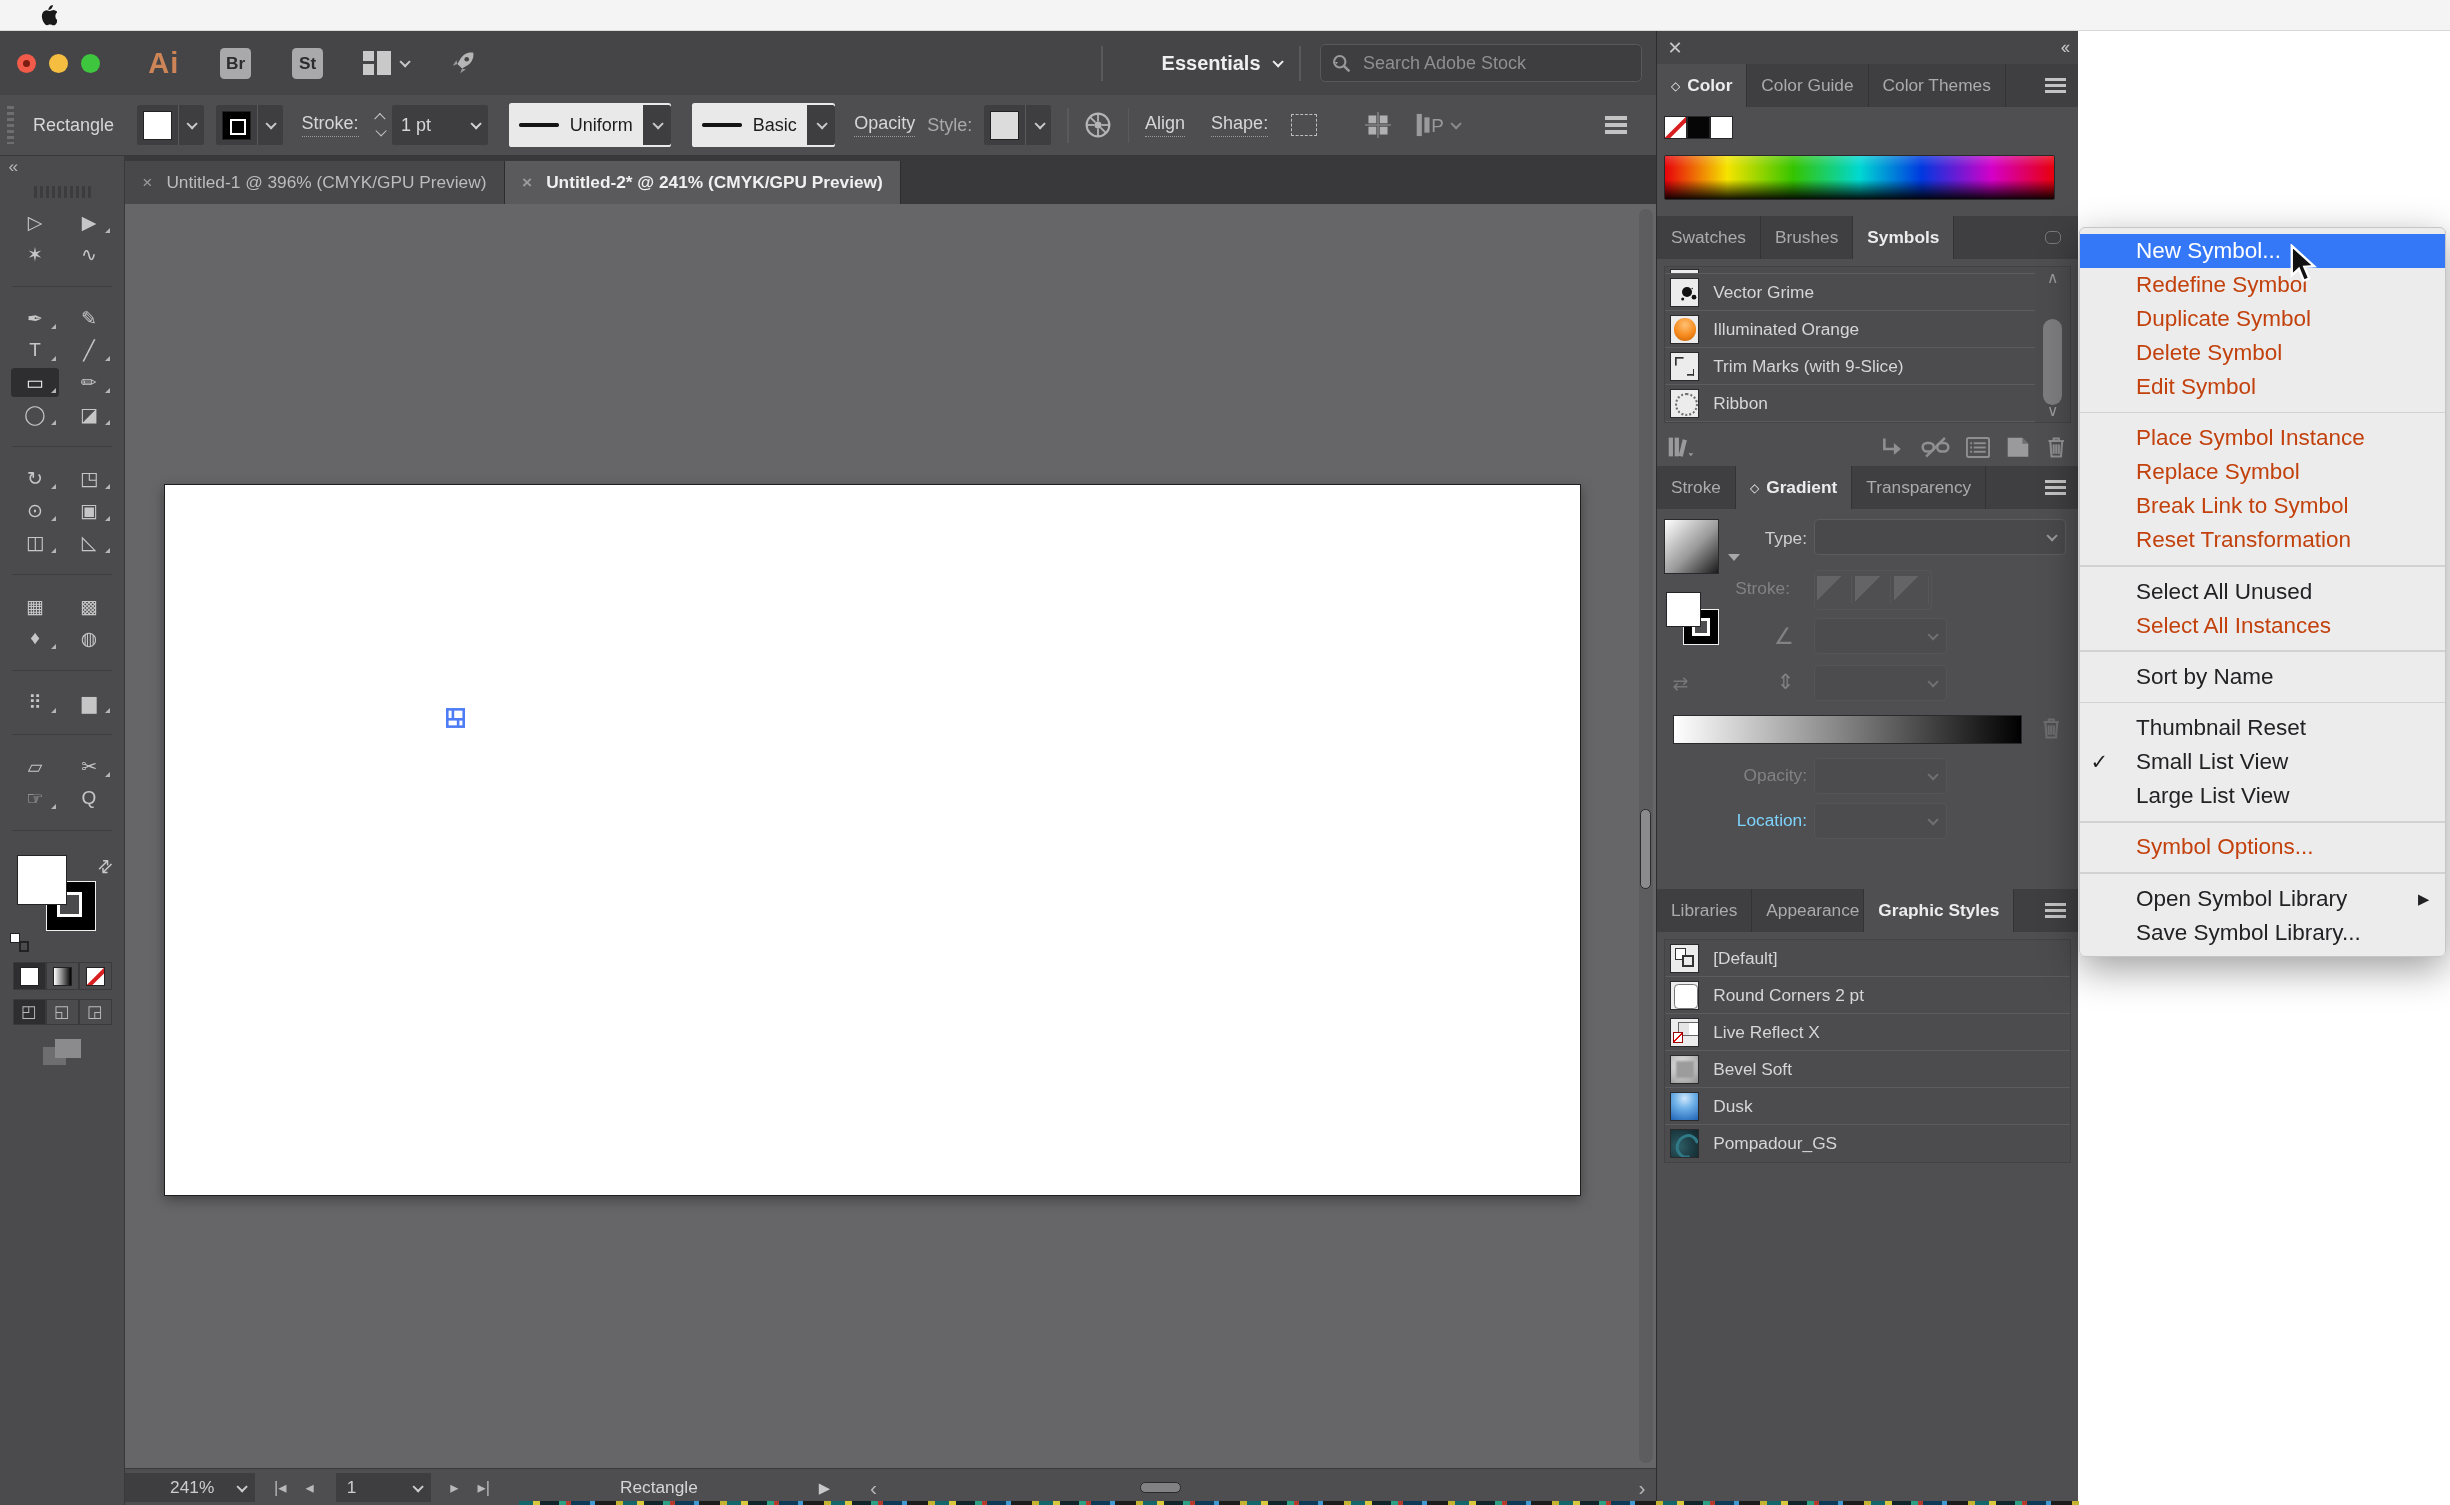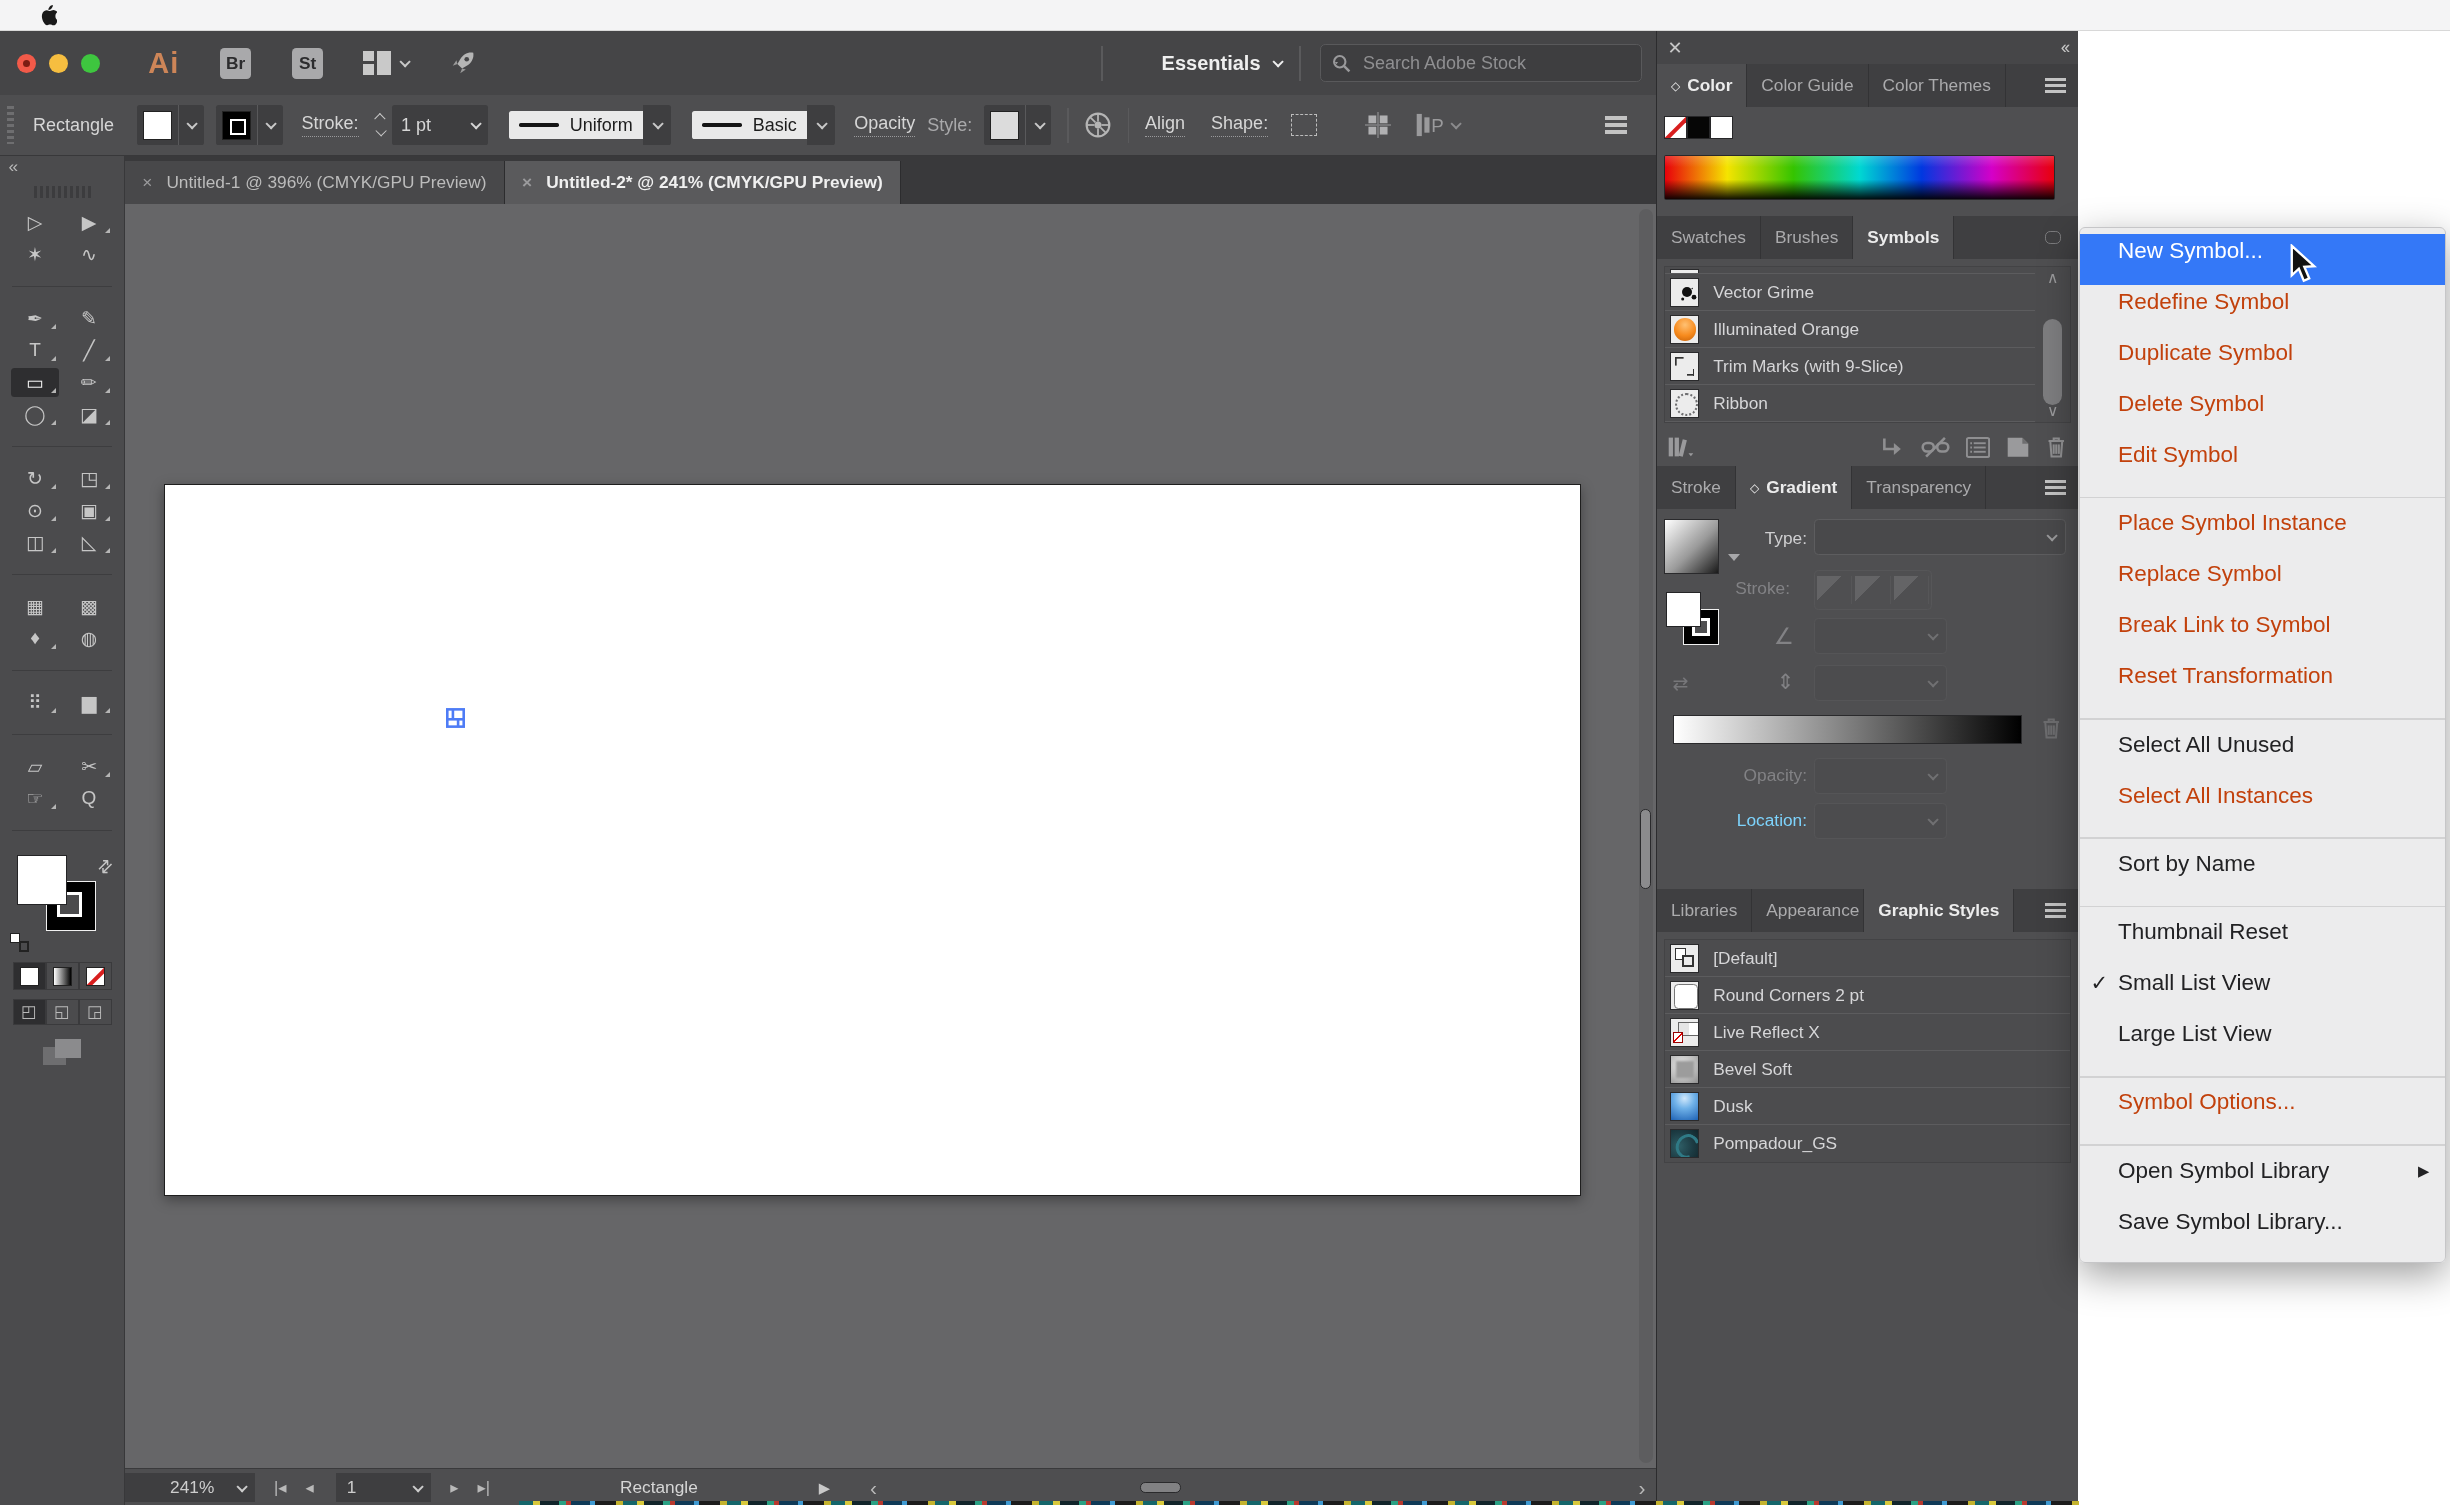--- a/index.html
+++ b/index.html
@@ -49,21 +49,21 @@
   .swatch-combo .sw{width:29px;height:29px;margin:0 6px;border:0.9px solid #222;}
   .sw.fill-white{background:#fff;}
   .sw.stroke-black{background:#000;position:relative;}
   .sw.stroke-black::after{content:"";position:absolute;left:7.8px;top:7.8px;width:12px;height:12px;border:2.6px solid #fff;background:#000;}
   .sw.style-grey{background:#dcdcdc;}
   .combo-chev{width:26px;height:40px;display:flex;align-items:center;justify-content:center;border-left:0.9px solid #59595b;color:#c9c9c9;}
   .stepper{display:flex;flex-direction:column;gap:5.2px;margin-left:17.3px;color:#c9c9c9;}
   .stepper .chev{border-width:1.7px;}
   .field{height:40px;background:#3e3e40;border-radius:2.6px;display:flex;align-items:center;padding:0 8.6px;margin-left:8.6px;}
   .field .val{min-width:55px;}
-  .light-combo{height:28px;background:#e9e9e9;border-radius:2.6px;display:flex;align-items:center;margin-left:21px;color:#1d1d1d;}
+  .light-combo{height:44px;background:#e9e9e9;border-radius:2.6px;display:flex;align-items:center;margin-left:21px;color:#1d1d1d;}
   .light-combo .linegl{width:40px;height:3.5px;background:#151515;margin:0 10.4px;border-radius:1.7px;}
   .light-combo .cc{width:28px;height:40px;background:#3e3e40;border-radius:0 2.6px 2.6px 0;display:flex;align-items:center;justify-content:center;color:#c9c9c9;margin-left:10.4px;}
   .icon-btn{margin-left:22.5px;color:#bdbdbd;display:flex;align-items:center;}
   .shape-glyph{width:26px;height:22.5px;border:1.7px dashed #bdbdbd;position:relative;}
   .hamb{width:22.5px;height:3.5px;background:#c3c3c3;box-shadow:0 7px 0 #c3c3c3,0 14px 0 #c3c3c3;margin-top:-14px;}
 
   
   .tool-panel{position:absolute;left:0;top:156px;width:125px;bottom:0;background:#4b4b4d;border-right:0.9px solid #38383a;}
   .tp-head{height:22.5px;color:#b9b9b9;font-size:17.3px;padding-left:8.6px;letter-spacing:-1.7px;}
   .tp-grip{width:57px;height:12px;margin:7px auto 8.6px;background:repeating-linear-gradient(90deg,#3c3c3e 0 2.6px,transparent 2.6px 6px);}
@@ -220,21 +220,21 @@
   .styles-body{flex:1;}
   .styles-list .lrow{padding-left:5.2px;}
 
   
   .white-right{position:absolute;left:2078px;top:31px;right:0;bottom:0;background:#ffffff;}
   .dock-strip{position:absolute;left:519px;top:1501px;width:1560px;height:5.2px;
     background:repeating-linear-gradient(90deg,#15666b 0 14px,#d8c93c 14px 21px,#12252b 21px 40px,#2aa184 40px 47px,#b8392e 47px 52px,#0f3a57 52px 71px,#3f9ad2 71px 76px,#1c1c1c 76px 97px,#c4b32e 97px 104px);}
 
   .ctx-menu{position:absolute;left:2079px;top:227px;width:367px;background:rgba(236,236,237,.98);border:0.9px solid #c6c6c8;
     border-radius:6px;box-shadow:0 12px 38px rgba(0,0,0,.38);padding:6px 0;overflow:hidden;font-size:22.5px;color:#222224;}
-  .ctx-item{height:51px;line-height:33px;padding-left:38px;position:relative;white-space:nowrap;}
+  .ctx-item{height:34px;line-height:33px;padding-left:56px;position:relative;white-space:nowrap;}
   .ctx-item.disabled{color:#c2410c;}
   .ctx-item.highlighted{background:#3478f7;color:#ffffff;}
   .ctx-item.checked::before{content:"✓";position:absolute;left:10.4px;font-size:21px;}
   .ctx-item.submenu::after{content:"▶";position:absolute;right:15.6px;font-size:14.7px;top:0.9px;}
   .ctx-sep{height:1.7px;background:#d2d2d3;margin:7.8px 0;}
 
   .cursor{position:absolute;left:2289px;top:244px;z-index:50;}
 
   .icon-svg{display:block;}
 </style>

